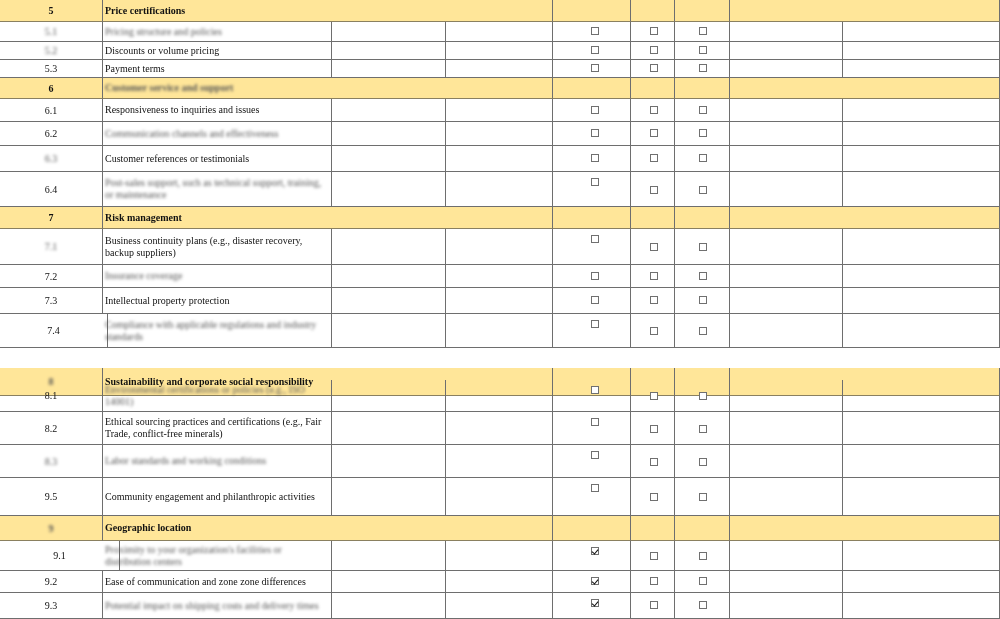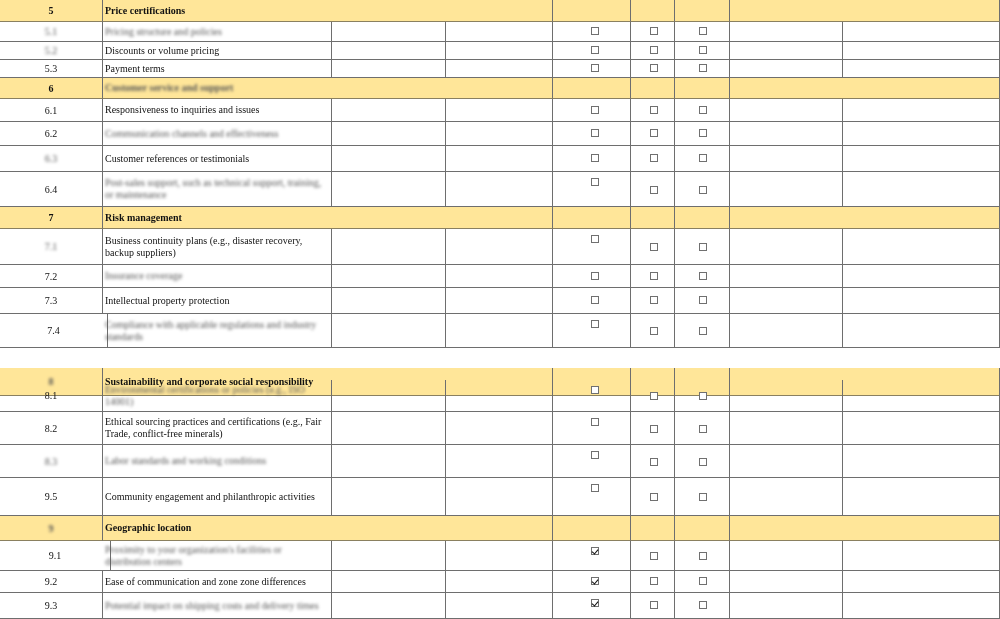--- a/index.html
+++ b/index.html
@@ -349,21 +349,21 @@
       </div>
       <div class="cell txt bold" style="left: 103px; width: 450px;">
         <span>Geographic location</span>
       </div>
       <div class="cell " style="left: 553px; width: 78px;"></div>
       <div class="cell " style="left: 631px; width: 44px;"></div>
       <div class="cell " style="left: 675px; width: 55px;"></div>
       <div class="cell " style="left: 730px; width: 270px;"></div>
     </div>
     <div class="row" style="top: 541px; height: 30px;">
-      <div class="cell num" style="left: 0px; width: 111px;">
+      <div class="cell num" style="left: 0px; width: 120px;">
         <span>9.1</span>
       </div>
       <div class="cell txt" style="left: 103px; width: 229px;">
         <span class="blur">Proximity to your organization's facilities or distribution centers</span>
       </div>
       <div class="cell " style="left: 332px; width: 114px;"></div>
       <div class="cell " style="left: 446px; width: 107px;"></div>
       <div class="cell " style="left: 553px; width: 78px;"></div>
       <div class="cell " style="left: 631px; width: 44px;"></div>
       <div class="cell " style="left: 675px; width: 55px;"></div>

